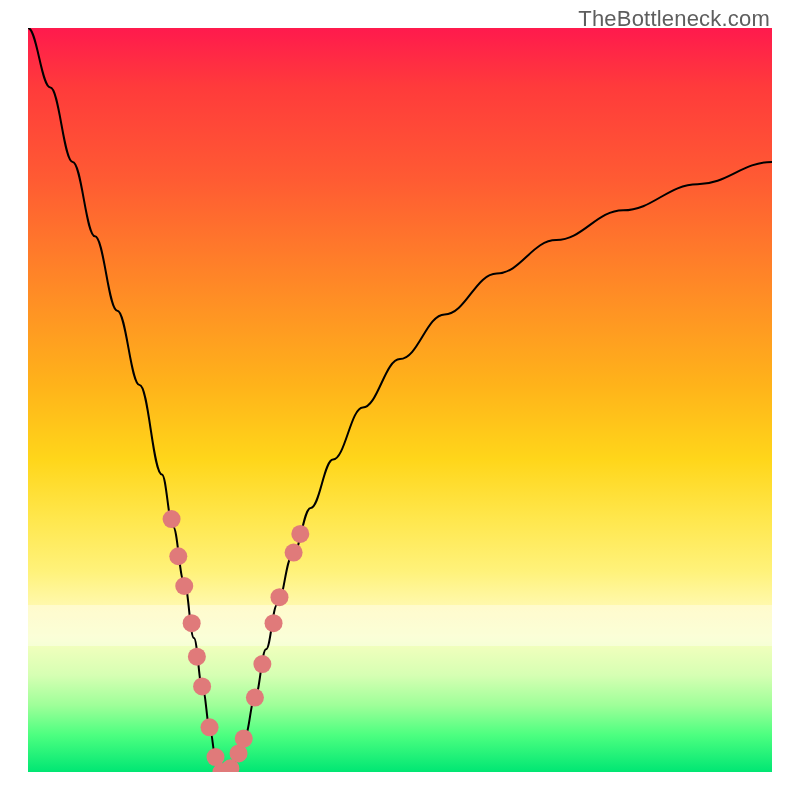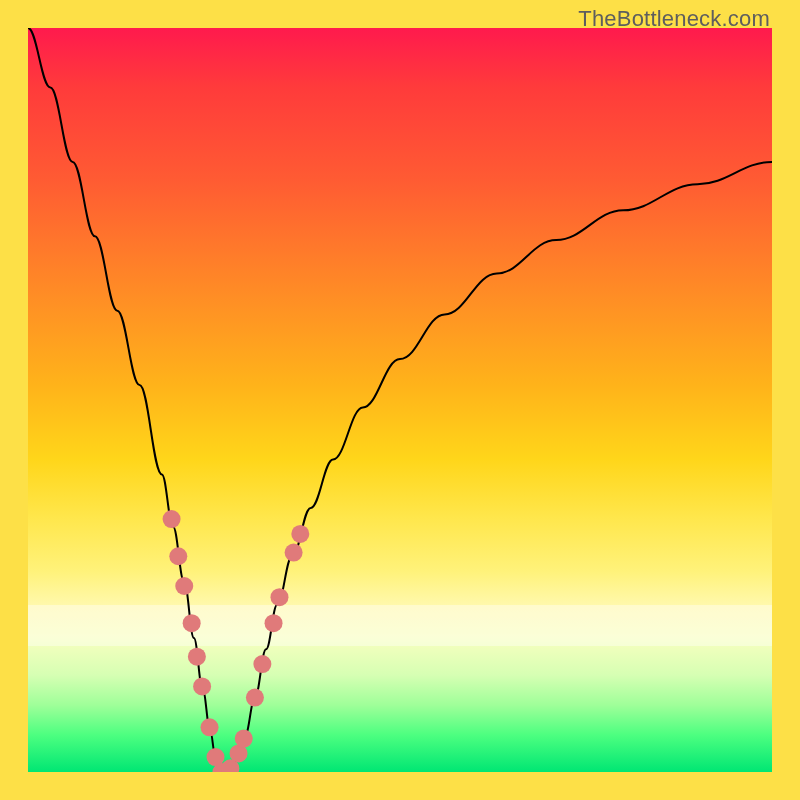--- a/index.html
+++ b/index.html
@@ -8,21 +8,21 @@
     width: 800px;
     height: 800px;
     overflow: hidden;
     background: #000;
     font-family: Arial, Helvetica, sans-serif;
   }
   .frame {
     position: relative;
     width: 800px;
     height: 800px;
-    background: #fde047;
+    background: #ffffff;
   }
   .plot-area {
     position: absolute;
     left: 28px;
     top: 28px;
     width: 744px;
     height: 744px;
     background: linear-gradient(
       to bottom,
       #ff1a4d 0%,

